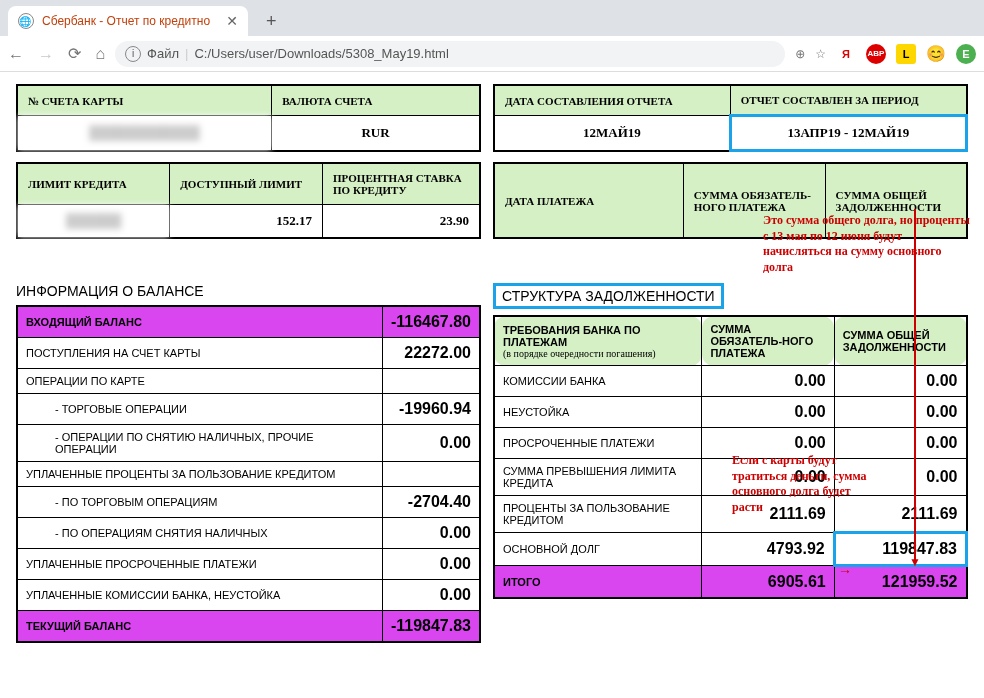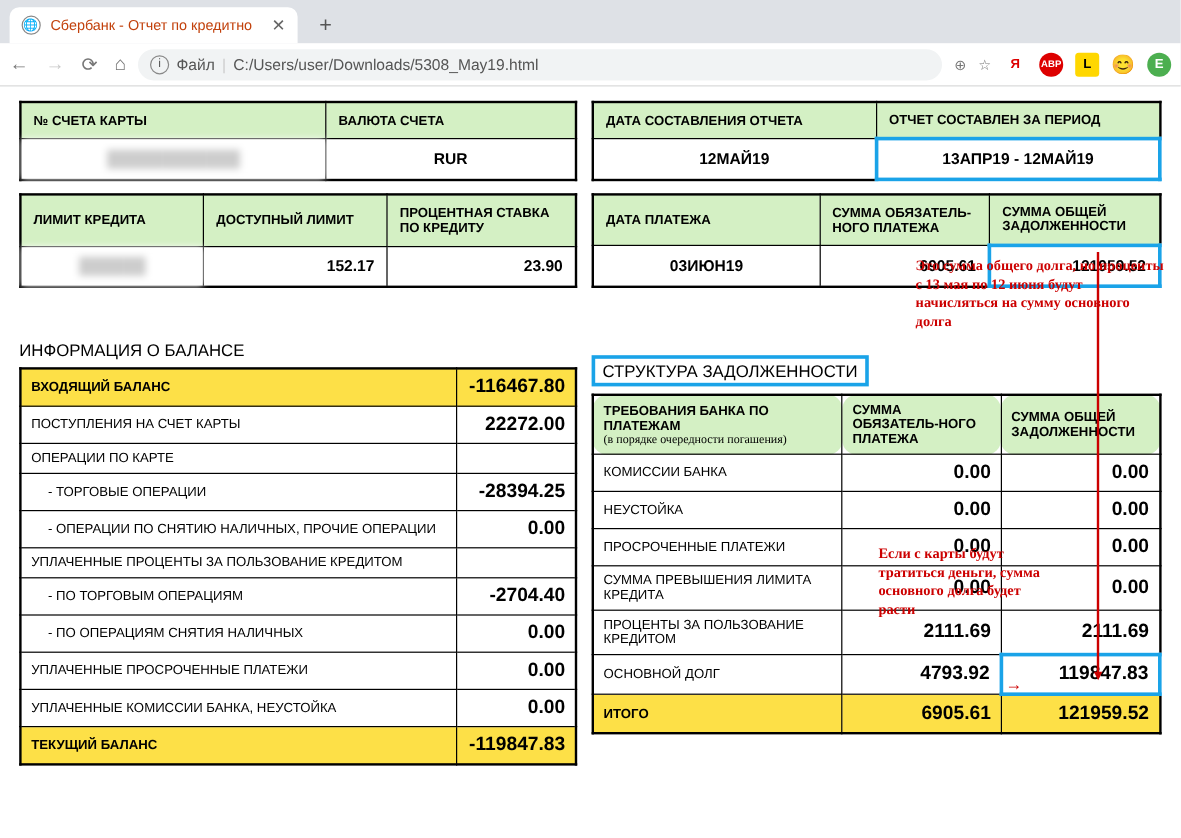--- a/index.html
+++ b/index.html
@@ -23,40 +23,40 @@
 .ext { width: 20px; height: 20px; border-radius: 3px; display: flex; align-items: center; justify-content: center; font-size: 11px; font-weight: bold; }
 .ext.y { color: #d00; }
 .ext.abp { background: #d00; color: #fff; border-radius: 50%; font-size: 8px; }
 .ext.l { background: #ffd700; color: #000; }
 .ext.smile { font-size: 16px; }
 .ext.profile { background: #4caf50; color: #fff; border-radius: 50%; }
 
 
 .page { padding: 12px 16px; }
 .row-wrap { display: flex; gap: 12px; margin-bottom: 10px; }
-.box-table { border: 2px solid #000; border-collapse: collapse; }
+.box-table { border: 2px solid #000; border-collapse: collapse; font-family: Liberation Serif, serif; }
 .box-table td, .box-table th { border: 1px solid #000; padding: 8px 10px; vertical-align: middle; }
 .hdr { background: #d4f0c4; font-size: 11px; font-weight: bold; text-align: left; }
 .val { background: #fff; font-size: 13px; font-weight: bold; text-align: center; }
 .val-r { text-align: right; }
 .blur { filter: blur(3px); color: #ccc; }
 
 .highlight-blue { border: 3px solid #1aa3e8 !important; }
 
 .section-title { font-size: 14px; font-weight: normal; margin: 20px 0 6px 0; }
 .col-wrap { display: flex; gap: 12px; align-items: flex-start; }
 .col { flex: 1; position: relative; }
 
 .data-table { border: 2px solid #000; border-collapse: collapse; width: 100%; }
 .data-table td, .data-table th { border: 1px solid #000; padding: 6px 8px; font-size: 11px; }
 .data-table th { background: #d4f0c4; font-weight: bold; text-align: left; border-radius: 12px; }
 .data-table .num { text-align: right; font-weight: bold; font-size: 16px; }
 .data-table .label { text-align: left; }
-.data-table .indent { padding-left: 22px; }
-.data-table .green-row td { background: #fde047; font-weight: bold; }
+.data-table .indent { padding-left: 37px; }
+.data-table .green-row td { background: #d946ef; font-weight: bold; }
 .sub { font-weight: normal; font-size: 10px; display: block; font-family: Liberation Serif, serif; }
 
 
 .anno { position: absolute; color: #c00; font-size: 12px; font-weight: bold; line-height: 1.3; font-family: 'Times New Roman', serif; }
 .anno1 { top: -70px; right: -5px; width: 210px; }
 .anno2 { top: 170px; right: 96px; width: 140px; }
 .red-line { position: absolute; background: #c00; }
 .arrow-head { position: absolute; color: #c00; font-size: 12px; }
 </style>
 </head>
@@ -140,25 +140,20 @@
       </tr>
     </tbody>
       </table>
     <table class="box-table" style="flex:1">
       <tbody>
           <tr>
         <td class="hdr" style="width:40%">ДАТА ПЛАТЕЖА</td>
         <td class="hdr" style="width:30%">СУММА ОБЯЗАТЕЛЬ-НОГО ПЛАТЕЖА</td>
         <td class="hdr">СУММА ОБЩЕЙ ЗАДОЛЖЕННОСТИ</td>
       </tr>
-      <tr>
-        <td class="val">03ИЮН19</td>
-        <td class="val val-r">6905.61</td>
-        <td class="val val-r highlight-blue">121959.52</td>
-      </tr>
     </tbody>
       </table>
   </div>
 
   <div class="col-wrap" style="margin-top:44px">
 
     <div class="col" style="flex:0 0 465px">
       <div class="section-title" style="margin-top:0">ИНФОРМАЦИЯ О БАЛАНСЕ</div>
       <table class="data-table">
         <tbody>
@@ -171,21 +166,21 @@
             <tr>
               <td class="label">ПОСТУПЛЕНИЯ НА СЧЕТ КАРТЫ</td>
               <td class="num">22272.00</td>
             </tr>
             <tr>
               <td class="label">ОПЕРАЦИИ ПО КАРТЕ</td>
               <td class="num"></td>
             </tr>
             <tr>
               <td class="label indent">- ТОРГОВЫЕ ОПЕРАЦИИ</td>
-              <td class="num">-28394.25</td>
+              <td class="num">-19960.94</td>
             </tr>
             <tr>
               <td class="label indent">- ОПЕРАЦИИ ПО СНЯТИЮ НАЛИЧНЫХ, ПРОЧИЕ ОПЕРАЦИИ</td>
               <td class="num">0.00</td>
             </tr>
             <tr>
               <td class="label">УПЛАЧЕННЫЕ ПРОЦЕНТЫ ЗА ПОЛЬЗОВАНИЕ КРЕДИТОМ</td>
               <td class="num"></td>
             </tr>
             <tr>
@@ -212,21 +207,21 @@
         </tr>
       </tbody>
         </table>
     </div>
 
     <div class="col" style="flex:1">
       <div class="anno anno1">Это сумма общего долга, но проценты с 13 мая по 12 июня будут начисляться на сумму основного долга</div>
       <div class="red-line" style="top:-74px; right:52px; width:2px; height:352px"></div>
       <div class="arrow-head" style="top:272px; right:47px">▼</div>
 
-      <div class="section-title highlight-blue" style="display:inline-block; padding:2px 6px; margin-top:12px">СТРУКТУРА ЗАДОЛЖЕННОСТИ</div>
+      <div class="section-title highlight-blue" style="display:inline-block; padding:2px 6px; margin-top:0">СТРУКТУРА ЗАДОЛЖЕННОСТИ</div>
 
       <table class="data-table">
         <tbody>
             <tr>
           <th style="width:44%">
             <span>ТРЕБОВАНИЯ БАНКА ПО ПЛАТЕЖАМ</span>
             <span class="sub">(в порядке очередности погашения)</span>
           </th>
           <th style="width:28%">СУММА ОБЯЗАТЕЛЬ-НОГО ПЛАТЕЖА</th>
           <th>СУММА ОБЩЕЙ ЗАДОЛЖЕННОСТИ</th>

